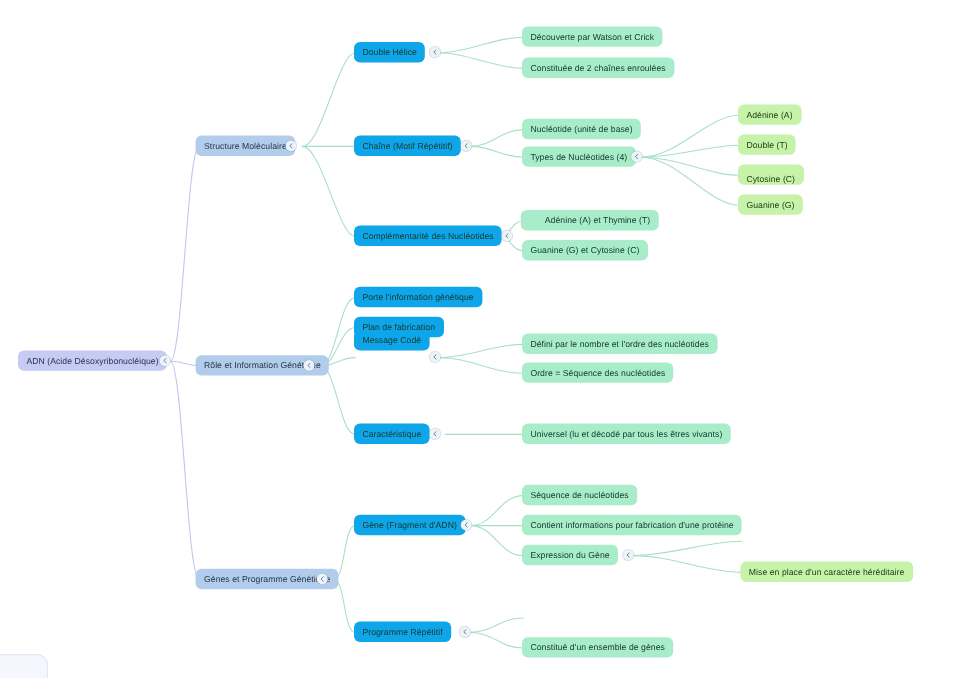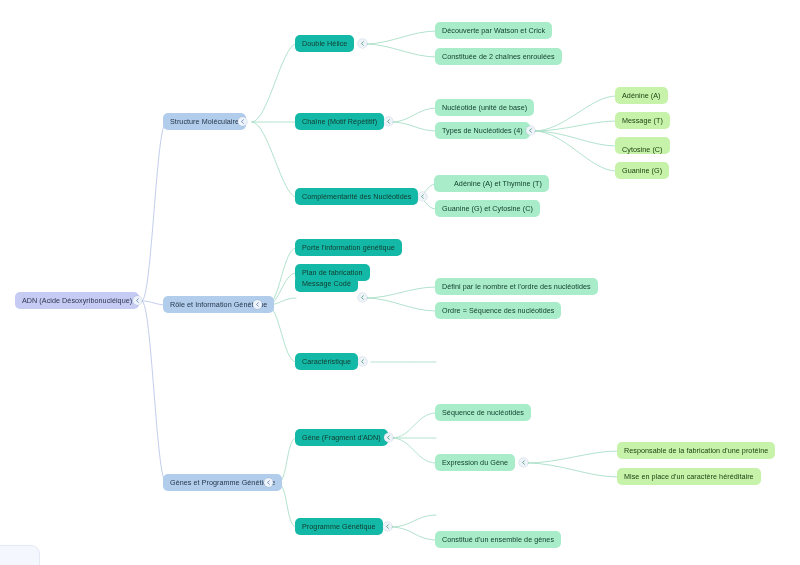--- a/index.html
+++ b/index.html
@@ -39,21 +39,21 @@
   .node.root {
     background: #c5cbf2;
     color: #2e3550;
     border-radius: 5px;
   }
   .node.lvl2 {
     background: #b2cdeb;
     color: #26364a;
   }
   .node.lvl3 {
-    background: #14b8a6;
+    background: #0ea5e9;
     color: #123a2d;
   }
   .node.lvl4 {
     background: #a9ecc9;
     color: #12402f;
   }
   .node.lvl5 {
     background: #c6f2a9;
     color: #1f4012;
   }
@@ -231,21 +231,21 @@
   <div class="toggle" style="left:526px; top:126px;">
     <svg width="5" height="5" viewBox="0 0 8 8">
       <path d="M5.4,1.2 L2.4,4 L5.4,6.8" fill="none" stroke="#3f8f72" stroke-width="1.2" stroke-linecap="round" stroke-linejoin="round"></path>
     </svg>
   </div>
 
   <div class="node lvl5" style="left:615px; top:87px;">
     <span>Adénine (A)</span>
   </div>
   <div class="node lvl5" style="left:615px; top:112px;">
-    <span>Message (T)</span>
+    <span>Double (T)</span>
   </div>
   <div class="node lvl5" style="left:615px; top:137px;align-items:flex-end;">
     <span>Cytosine (C)</span>
   </div>
   <div class="node lvl5" style="left:615px; top:162px;">
     <span>Guanine (G)</span>
   </div>
 
   <div class="node lvl3" style="left:295px; top:188px;">
     <span>Complémentarité des Nucléotides</span>
@@ -288,51 +288,54 @@
 
   <div class="node lvl3" style="left:295px; top:353px;">
     <span>Caractéristique</span>
   </div>
   <div class="toggle" style="left:358px; top:357px;">
     <svg width="5" height="5" viewBox="0 0 8 8">
       <path d="M5.4,1.2 L2.4,4 L5.4,6.8" fill="none" stroke="#3f8f72" stroke-width="1.2" stroke-linecap="round" stroke-linejoin="round"></path>
     </svg>
   </div>
 
+  <div class="node lvl4" style="left:435px; top:353px;">
+    <span>Universel (lu et décodé par tous les êtres vivants)</span>
+  </div>
 
   <div class="node lvl3" style="left:295px; top:429px;">
     <span>Gène (Fragment d'ADN)</span>
   </div>
   <div class="toggle" style="left:384px; top:433px;">
     <svg width="5" height="5" viewBox="0 0 8 8">
       <path d="M5.4,1.2 L2.4,4 L5.4,6.8" fill="none" stroke="#3f8f72" stroke-width="1.2" stroke-linecap="round" stroke-linejoin="round"></path>
     </svg>
   </div>
 
   <div class="node lvl4" style="left:435px; top:404px;">
     <span>Séquence de nucléotides</span>
   </div>
+  <div class="node lvl4" style="left:435px; top:429px;">
+    <span>Contient informations pour fabrication d'une protéine</span>
+  </div>
   <div class="node lvl4" style="left:435px; top:454px;">
     <span>Expression du Gène</span>
   </div>
   <div class="toggle" style="left:519px; top:458px;">
     <svg width="5" height="5" viewBox="0 0 8 8">
       <path d="M5.4,1.2 L2.4,4 L5.4,6.8" fill="none" stroke="#3f8f72" stroke-width="1.2" stroke-linecap="round" stroke-linejoin="round"></path>
     </svg>
   </div>
 
-  <div class="node lvl5" style="left:617px; top:442px;">
-    <span>Responsable de la fabrication d'une protéine</span>
-  </div>
   <div class="node lvl5" style="left:617px; top:468px;">
     <span>Mise en place d'un caractère héréditaire</span>
   </div>
 
   <div class="node lvl3" style="left:295px; top:518px;">
-    <span>Programme Génétique</span>
+    <span>Programme Répétitif</span>
   </div>
   <div class="toggle" style="left:383px; top:522px;">
     <svg width="5" height="5" viewBox="0 0 8 8">
       <path d="M5.4,1.2 L2.4,4 L5.4,6.8" fill="none" stroke="#3f8f72" stroke-width="1.2" stroke-linecap="round" stroke-linejoin="round"></path>
     </svg>
   </div>
 
   <div class="node lvl4" style="left:435px; top:531px;">
     <span>Constitué d'un ensemble de gènes</span>
   </div>

